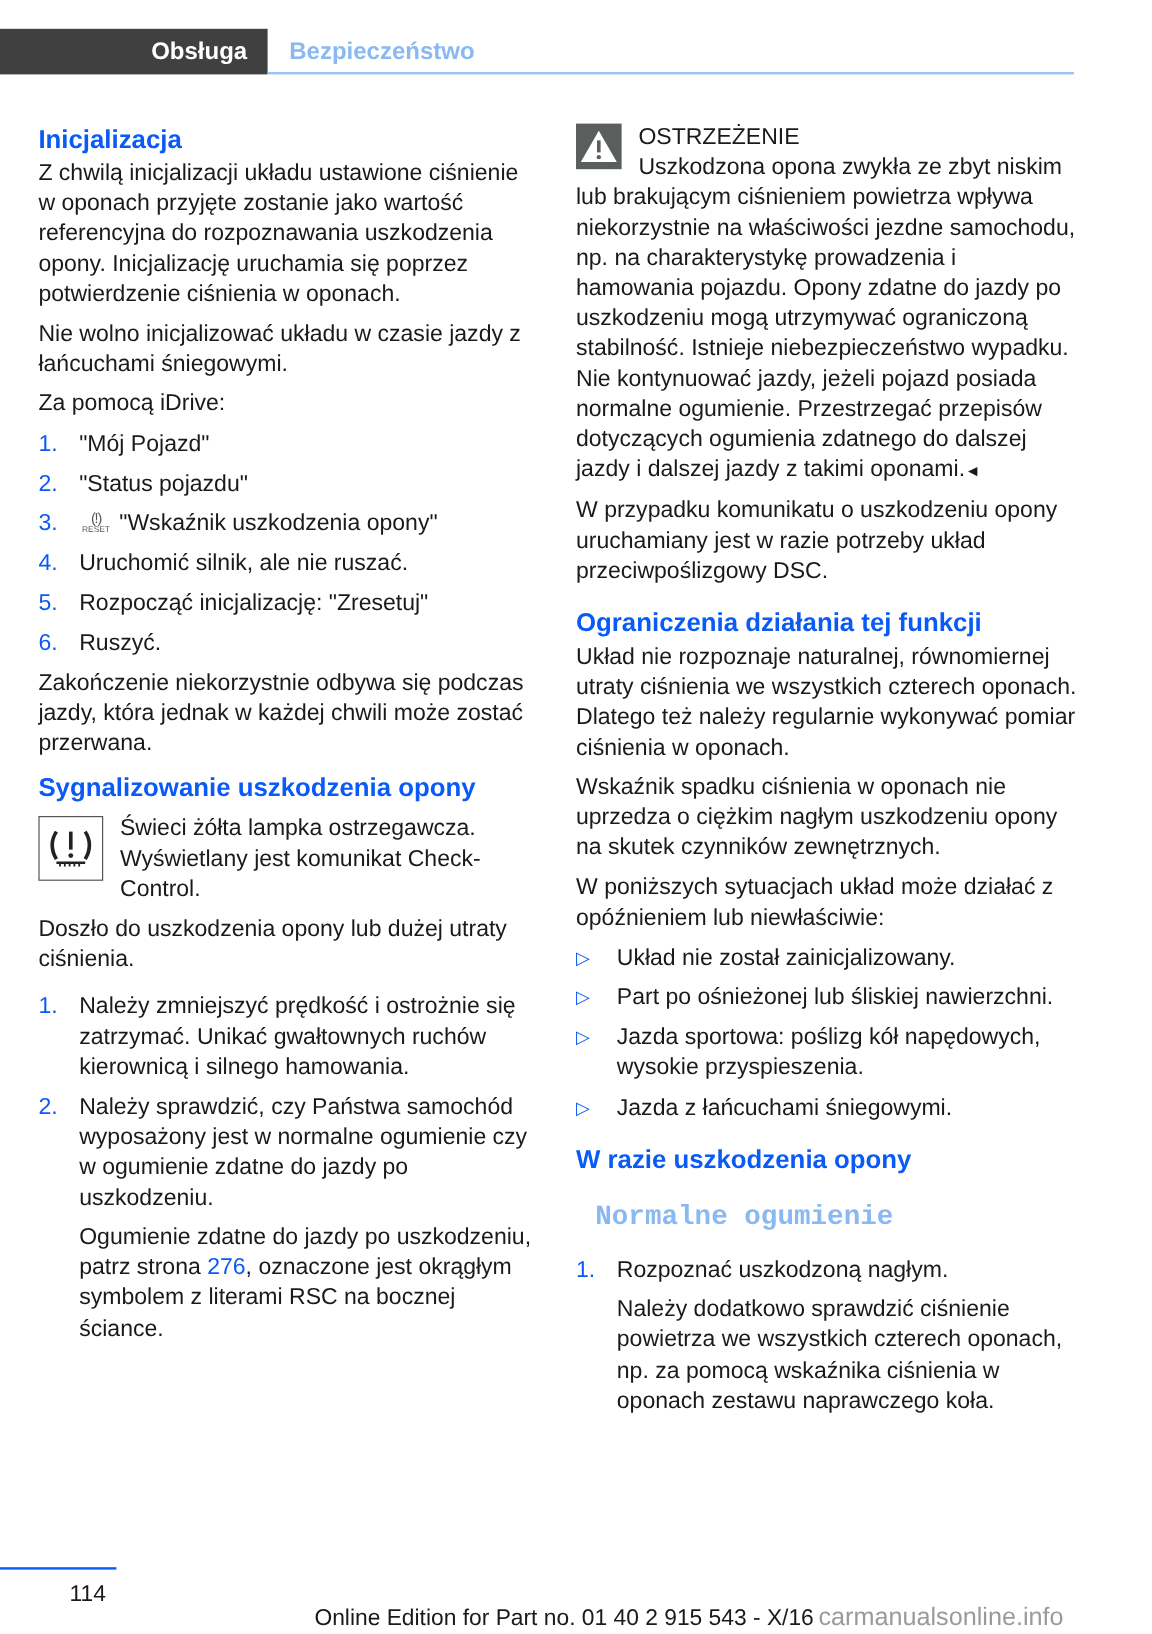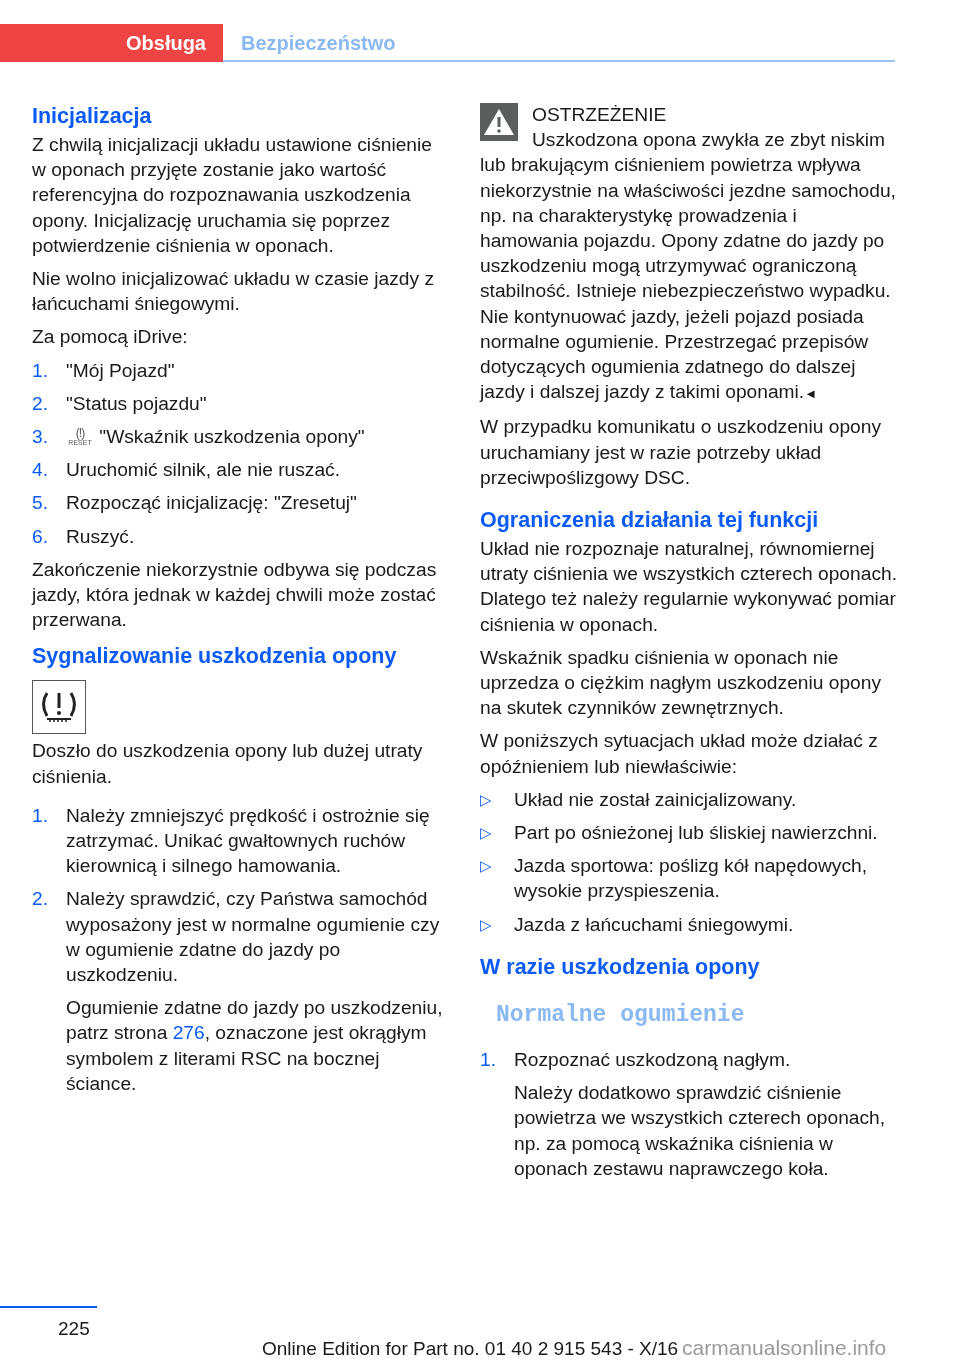--- a/index.html
+++ b/index.html
@@ -3,21 +3,21 @@
 <meta charset="utf-8">
 <style>
   html, body { margin: 0; padding: 0; }
   body {
     width: 960px; height: 1362px; background: #ffffff; position: relative;
     font-family: "Liberation Sans", "DejaVu Sans", sans-serif; color: #1a1a1a;
     overflow: hidden;
   }
   .header { position: absolute; top: 24px; left: 0; width: 895px; height: 38px; }
   .tab-active {
-    position: absolute; left: 0; top: 0; width: 223px; height: 38px; background: #ef4444;
+    position: absolute; left: 0; top: 0; width: 223px; height: 38px; background: #404040;
     color: #fff; font-weight: bold; font-size: 20px; text-align: right; box-sizing: border-box;
     padding-right: 17px; line-height: 38px;
   }
   .tab-inactive {
     position: absolute; left: 241px; top: 0; height: 38px; line-height: 38px;
     color: #8ab8f0; font-weight: bold; font-size: 20px;
   }
   .header-line { position: absolute; left: 223px; top: 36px; width: 672px; height: 2px; background: #9cc4f2; }
 
   .col { position: absolute; top: 100px; width: 418px; font-size: 19.2px; line-height: 25.2px; }
@@ -81,20 +81,21 @@
   <div class="lamp-box">
     <svg width="42" height="38" viewBox="0 0 42 38">
       <path d="M9 5 Q2 16 9 28" fill="none" stroke="#222" stroke-width="3"></path>
       <path d="M33 5 Q40 16 33 28" fill="none" stroke="#222" stroke-width="3"></path>
       <rect x="19.5" y="5" width="3" height="15" fill="#222"></rect>
       <circle cx="21" cy="25" r="2" fill="#222"></circle>
       <path d="M9 31 L33 31" stroke="#222" stroke-width="2"></path>
       <path d="M12 31 v3 M16 31 v3 M20 31 v3 M24 31 v3 M28 31 v3" stroke="#222" stroke-width="1.5"></path>
     </svg>
   </div>
+  <p>Świeci żółta lampka ostrzegawcza. Wyświetlany jest komunikat Check-Control.</p>
   <div class="clear"></div>
   <p style="margin-bottom:14px">Doszło do uszkodzenia opony lub dużej utraty ciśnienia.</p>
   <ol class="steps">
     <li><span class="num">1.</span><span>Należy zmniejszyć prędkość i ostrożnie się zatrzymać. Unikać gwałtownych ruchów kierownicą i silnego hamowania.</span></li>
     <li><span class="num">2.</span><span>Należy sprawdzić, czy Państwa samochód wyposażony jest w normalne ogumienie czy w ogumienie zdatne do jazdy po uszkodzeniu.</span>
       <div class="sub"><span>Ogumienie zdatne do jazdy po uszkodzeniu, patrz strona </span><span class="link">276</span><span>, oznaczone jest okrągłym symbolem z literami RSC na bocznej ściance.</span></div>
     </li>
   </ol>
 </div>
 
@@ -124,15 +125,15 @@
   <h2 style="margin-top:14px;margin-bottom:16px">W razie uszkodzenia opony</h2>
   <h3>Normalne ogumienie</h3>
   <ol class="steps">
     <li><span class="num">1.</span><span>Rozpoznać uszkodzoną nagłym.</span>
       <div class="sub">Należy dodatkowo sprawdzić ciśnienie powietrza we wszystkich czterech oponach, np. za pomocą wskaźnika ciśnienia w oponach zestawu naprawczego koła.</div>
     </li>
   </ol>
 </div>
 
 <div class="footer-line"></div>
-<div class="page-num">225</div>
+<div class="page-num">114</div>
 <div class="edition">Online Edition for Part no. 01 40 2 915 543 - X/16</div>
 <div class="watermark">carmanualsonline.info</div>
 
 </body></html>

